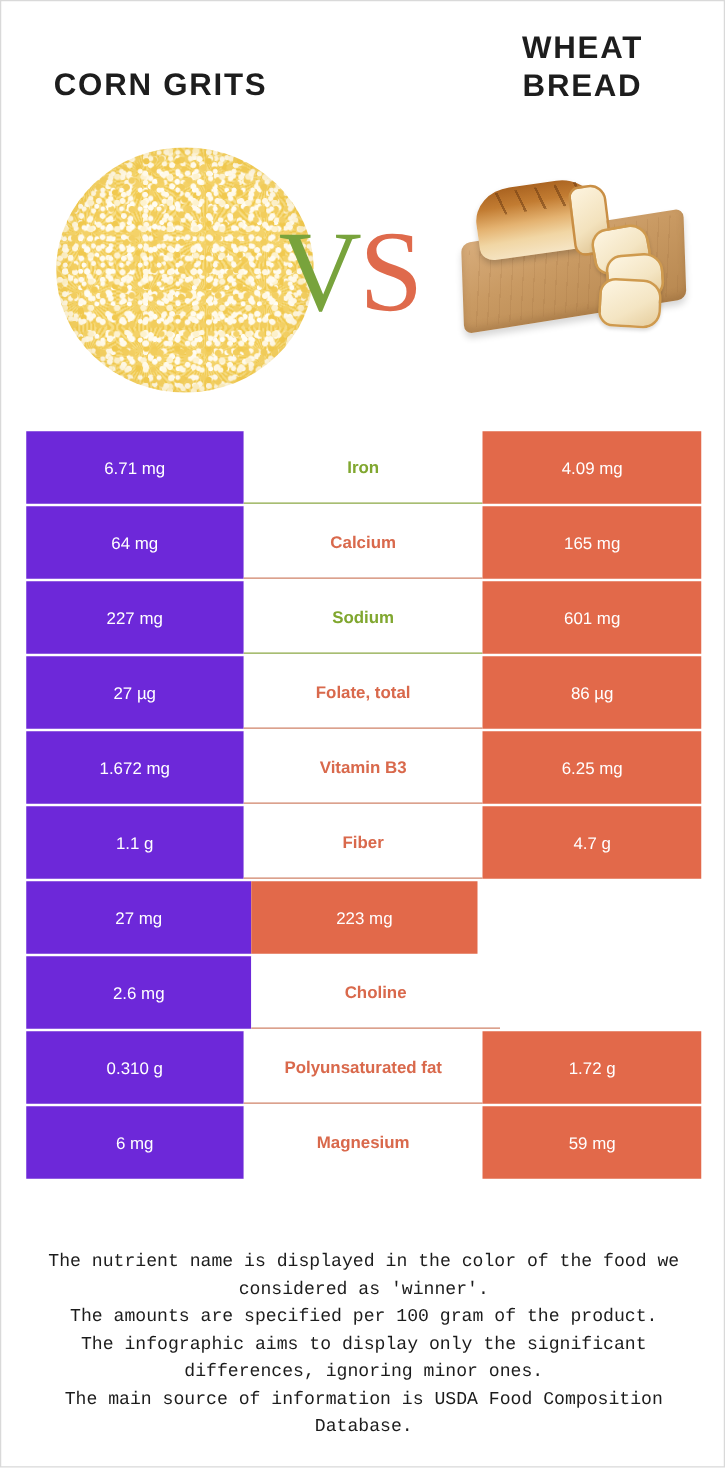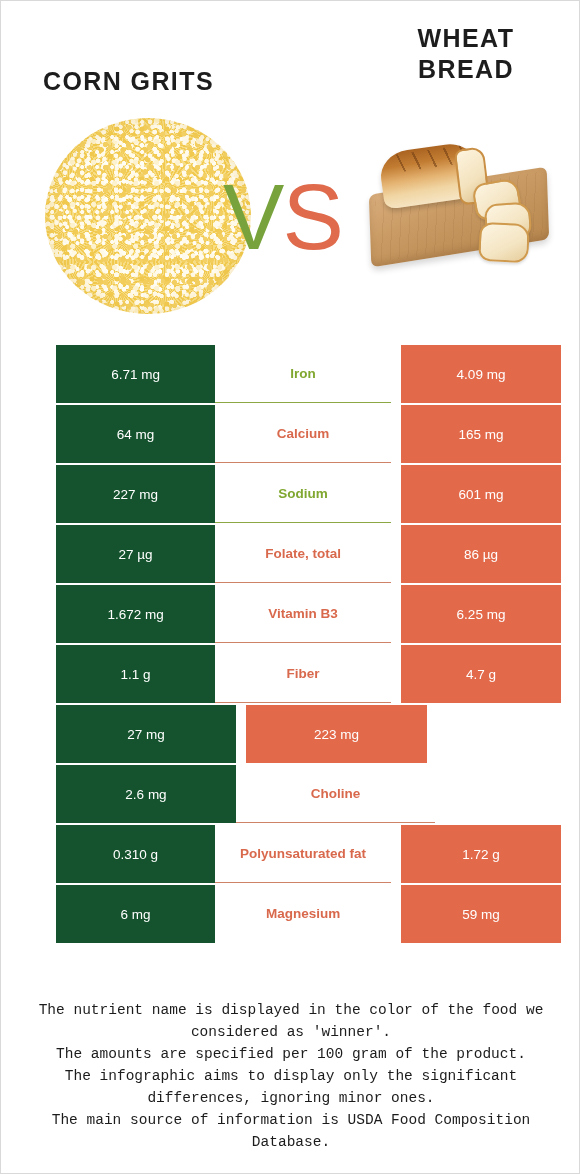--- a/index.html
+++ b/index.html
@@ -31,21 +31,21 @@
     font-size: 25px;
     letter-spacing: 1.4px;
     color: #1d1d1d;
     text-transform: uppercase;
     line-height: 31px;
     text-align: center;
     -webkit-font-smoothing: antialiased;
   }
   .title-left {
     left: 10px;
-    top: 65px;
+    top: 52px;
     width: 235px;
   }
   .title-right {
     left: 370px;
     top: 22px;
     width: 190px;
   }
 
   
   .hero {
@@ -102,21 +102,21 @@
   .vs {
     position: absolute;
     left: 222px;
     top: 60px;
     width: 140px;
     height: 96px;
     font-size: 92px;
     font-weight: 300;
     line-height: 96px;
     letter-spacing: -2px;
-    font-family: Liberation Sans, sans-serif;
+    font-family: Liberation Serif, serif;
     white-space: nowrap;
   }
   .vs .v { color: #78a33c; }
   .vs .s { color: #df6a4c; }
 
   
   .bread-wrap {
     position: absolute;
     left: 360px;
     top: 20px;
@@ -207,29 +207,27 @@
   .cell {
     display: flex;
     align-items: center;
     justify-content: center;
     font-size: 13.5px;
     font-weight: 400;
     box-sizing: border-box;
   }
   .cell-left {
     width: 180px;
-    background: #14532d;
+    background: #6d28d9;
     color: #ffffff;
-    margin-left: 35px;
   }
   .cell-right {
     width: 181px;
     background: #e2694a;
     color: #ffffff;
-    margin-left: 10px;
   }
   .cell-mid {
     width: 199px;
     background: #ffffff;
     font-weight: 700;
     font-size: 13.5px;
     border-bottom: 1px solid transparent;
   }
   .cell-mid.win-green { color: #80a72f; }
   .cell-mid.win-orange { color: #d9694c; }

